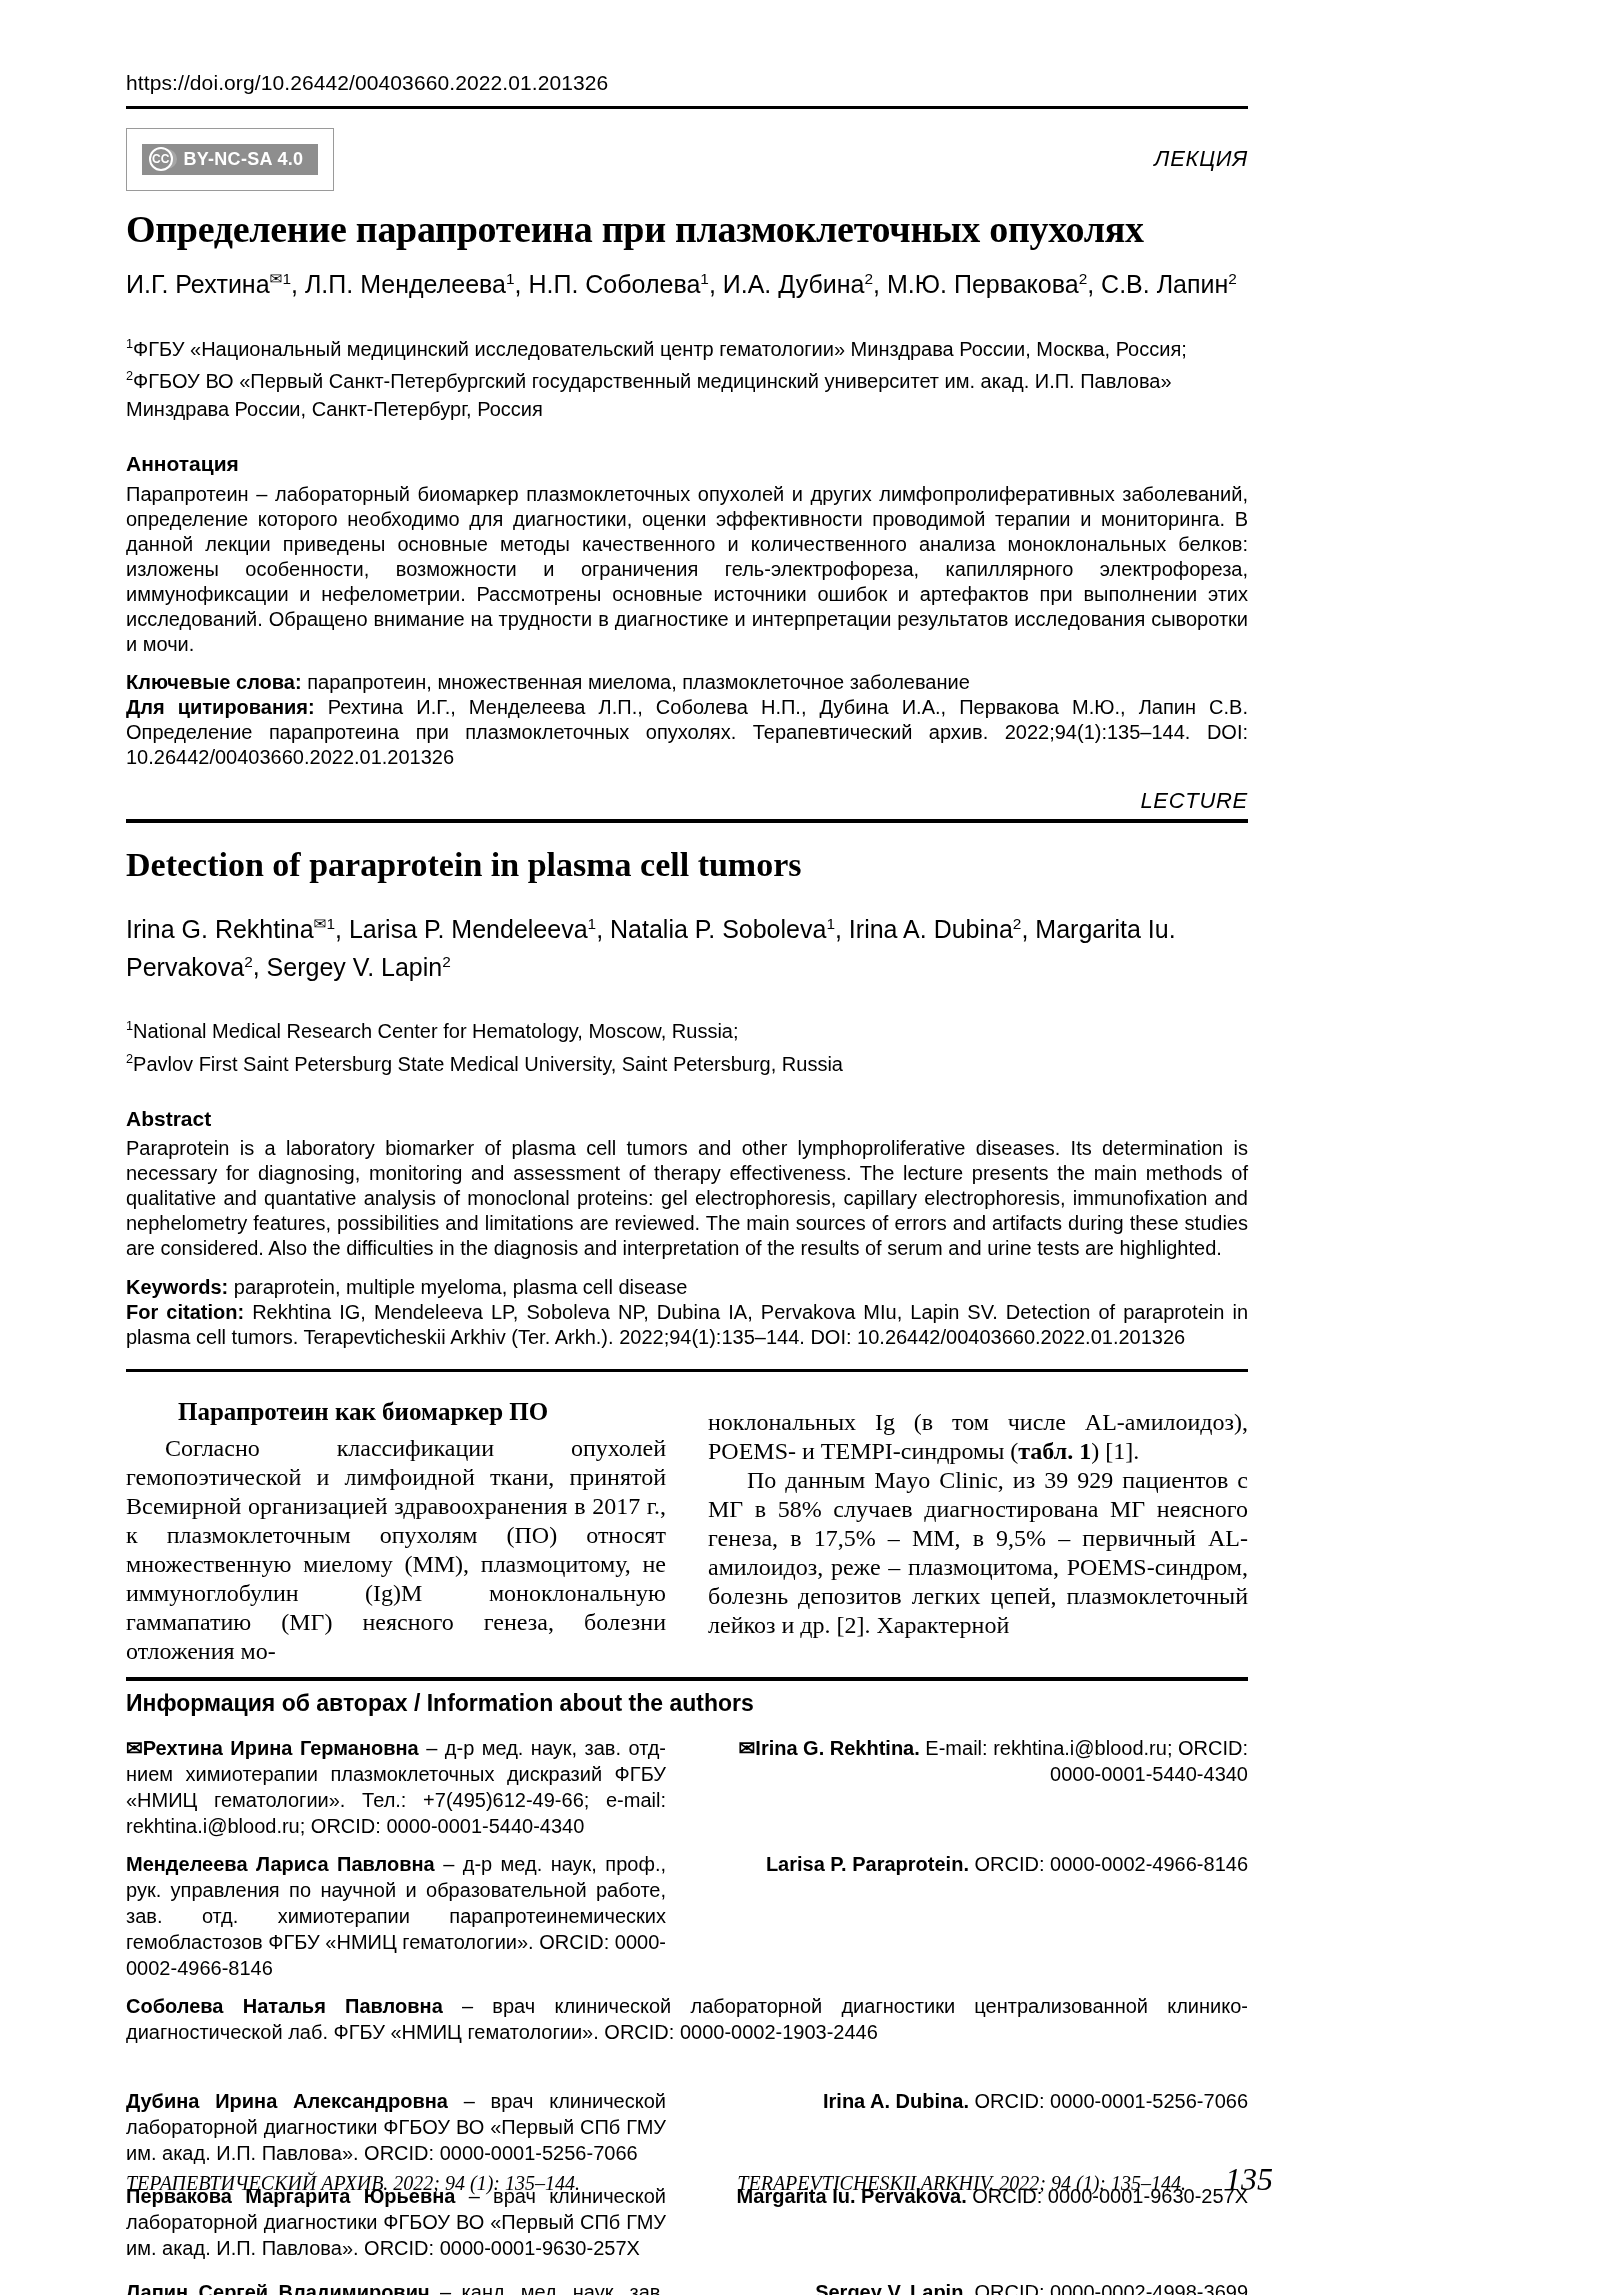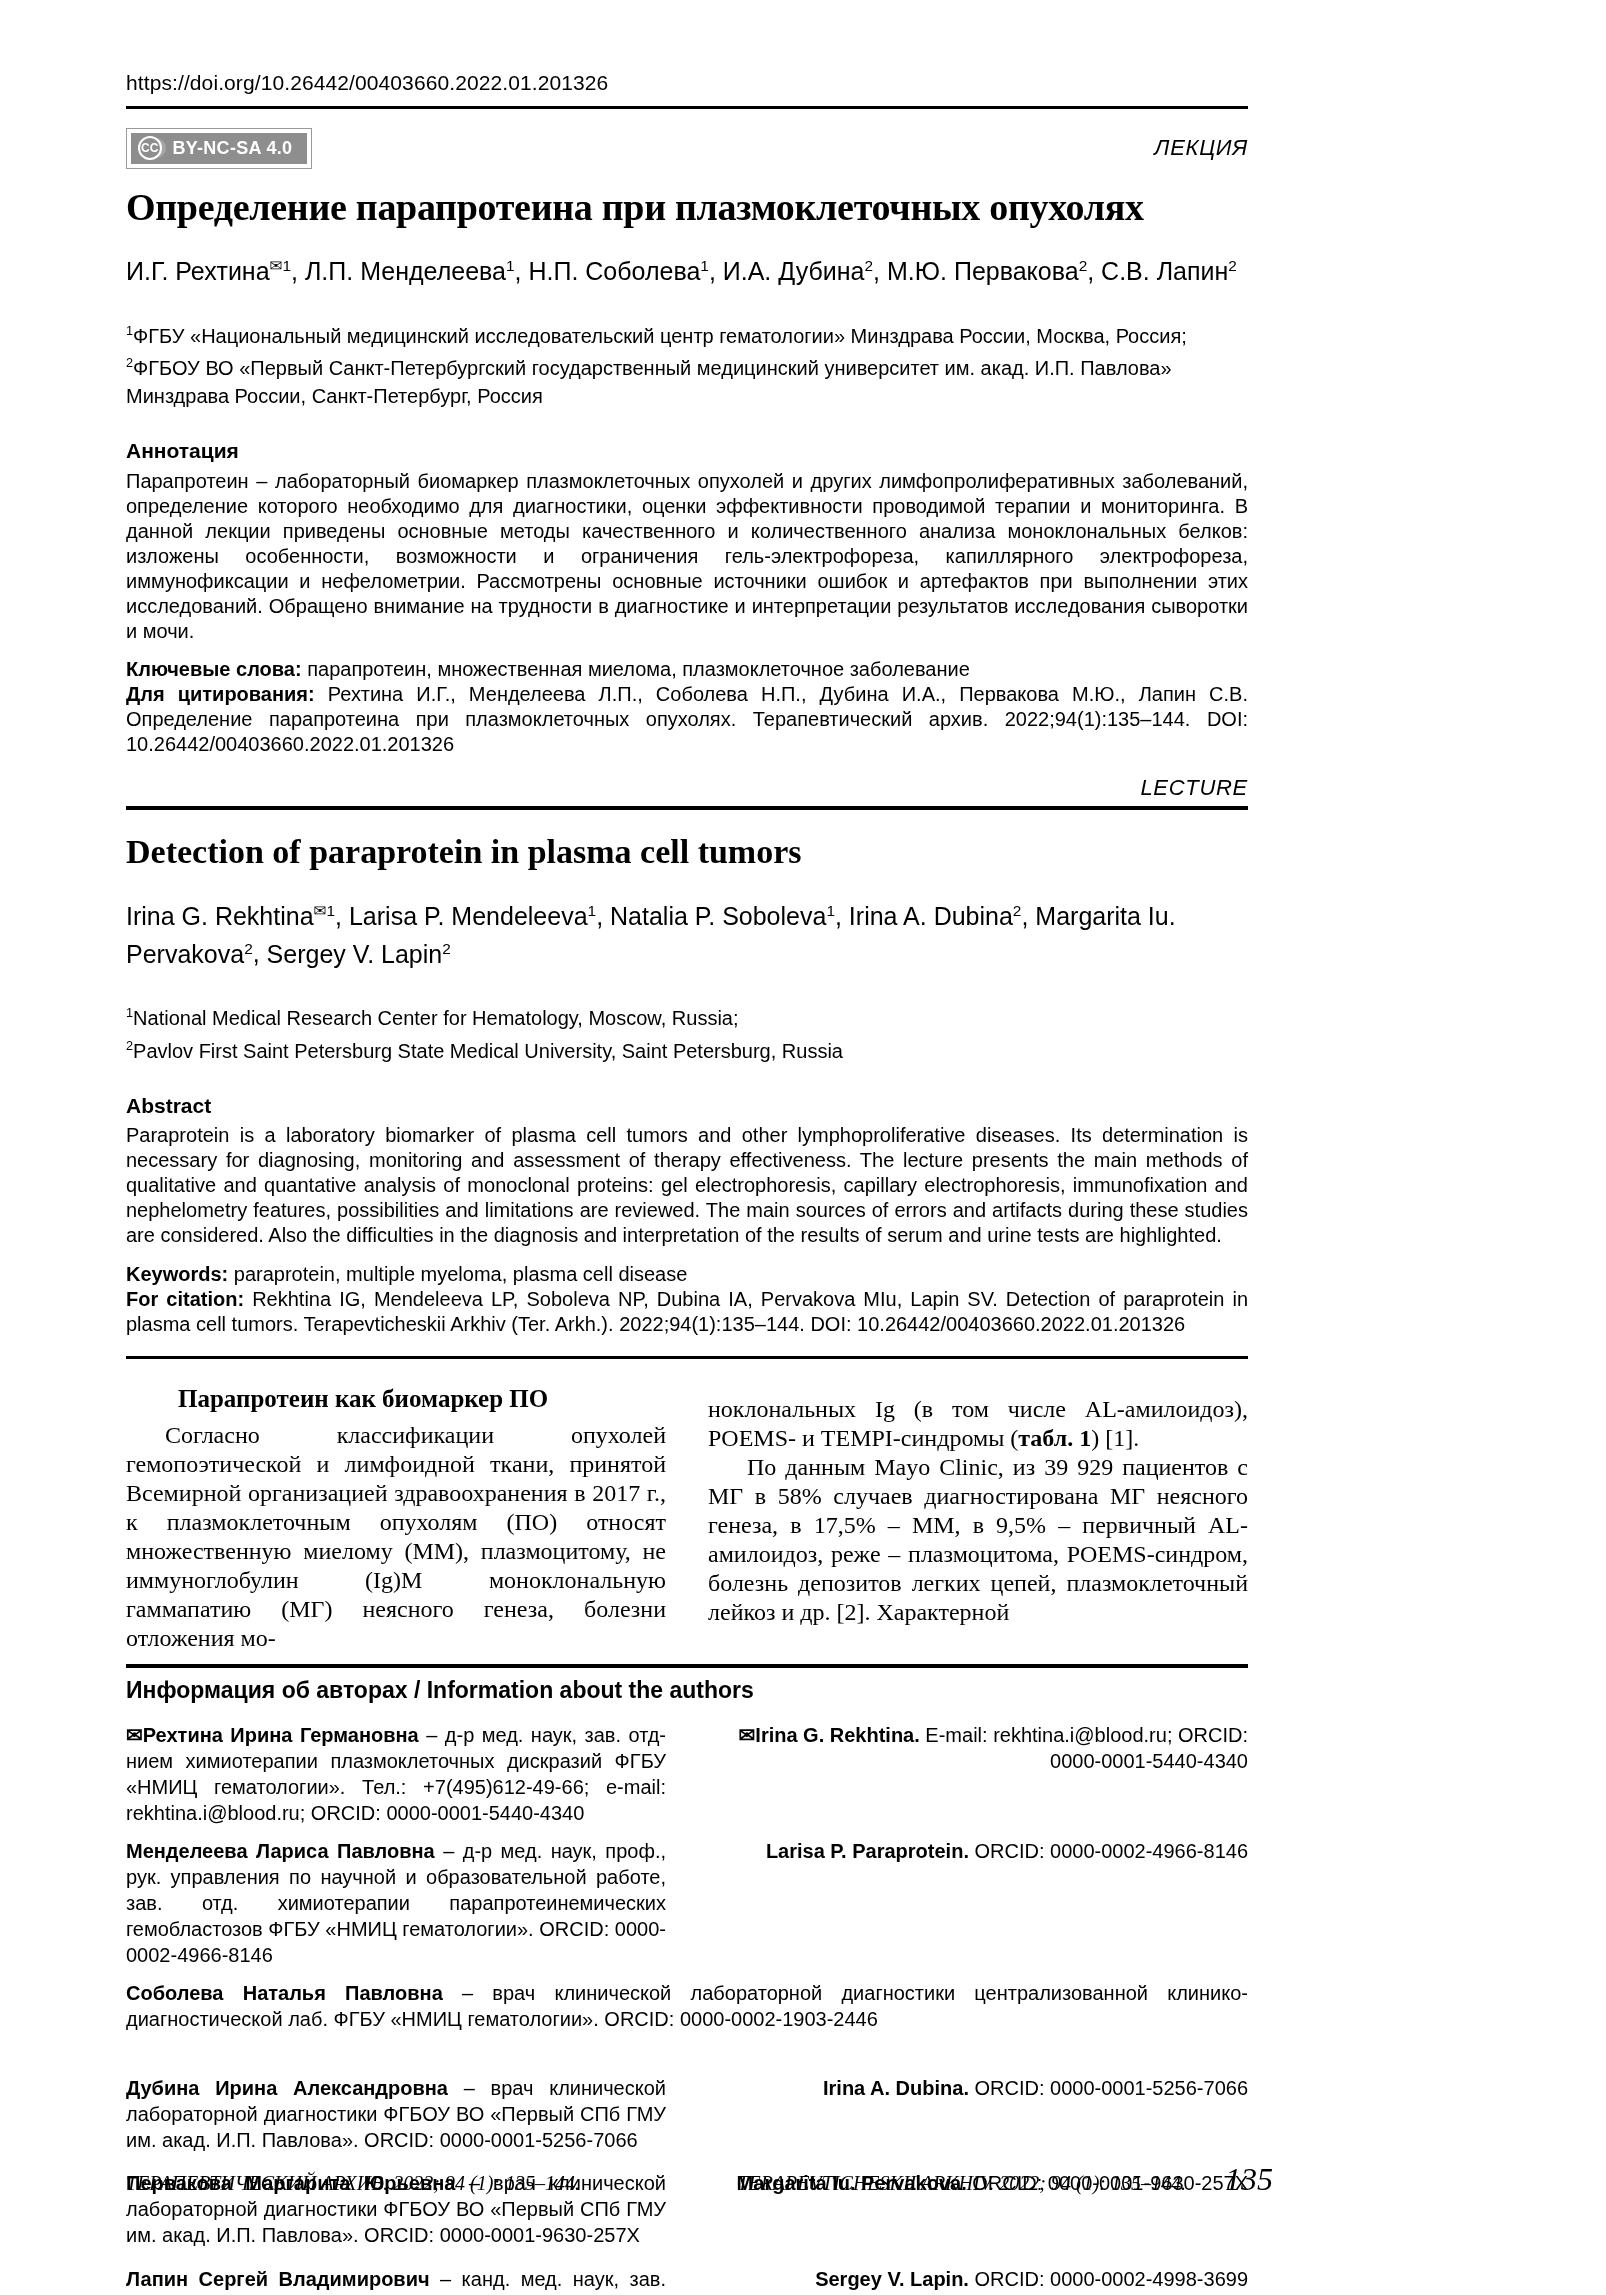--- a/index.html
+++ b/index.html
@@ -9,31 +9,31 @@
     background:#ffffff;color:#000;
     box-sizing:border-box;
     padding:0 126px;
     overflow:hidden;
     font-family:"Liberation Sans",sans-serif;
   }
   .doi{margin-top:71px;font-size:21px;letter-spacing:0.1px;}
   .rule{background:#000;border:0;}
   .rule-top{margin-top:10.7px;height:3.4px;}
   .badge-row{margin-top:19px;display:flex;justify-content:space-between;align-items:center;}
-  .cc-badge{display:inline-block;border:0.7px solid #9a9a9a;background:#fff;padding:4px;}
+  .cc-badge{display:inline-block;border:0.7px solid #9a9a9a;background:#fff;padding:15px;}
   .cc-inner{display:flex;align-items:center;gap:10.7px;background:#8e8e8e;padding:3.4px 14.7px 3.4px 6.7px;}
   .cc-icon{position:relative;width:24px;height:24px;flex:0 0 auto;}
   .cc-icon::before{content:"";position:absolute;left:8px;top:2px;width:20px;height:20px;border-radius:50%;background:#a6a6a6;}
   .cc-circle{position:absolute;left:0;top:0;width:20px;height:20px;border:2px solid #fff;border-radius:50%;
     display:flex;align-items:center;justify-content:center;color:#fff;font-weight:bold;font-size:12px;background:#8e8e8e;}
   .cc-text{color:#fff;font-weight:bold;font-size:18px;letter-spacing:0.3px;white-space:nowrap;}
   .section-label{font-style:italic;font-size:22px;letter-spacing:0.7px;}
   .title-ru{margin:17.4px 0 0 0;font-family:"Liberation Serif",serif;font-weight:bold;font-size:38px;line-height:1.12;letter-spacing:-0.3px;}
   .title-en{margin:23px 0 0 0;font-family:"Liberation Serif",serif;font-weight:bold;font-size:34px;line-height:1.12;}
-  .authors{margin-top:21px;font-size:25px;line-height:31px;}
+  .authors{margin-top:12px;font-size:25px;line-height:31px;}
   .authors sup{font-size:15.4px;}
   .affils{margin-top:29.5px;font-size:20px;line-height:28px;max-width:1333px;}
   .affils sup{font-size:12.7px;}
   .blk-h{margin-top:29.5px;font-weight:bold;font-size:21px;}
   .blk-p{margin-top:5.4px;font-size:20px;line-height:25px;text-align:justify;}
   .kw{margin-top:13.4px;font-size:20px;line-height:25px;text-align:justify;}
   .b{font-weight:bold;}
   .lecture-row{margin-top:17.4px;text-align:right;}
   .rule-mid{margin-top:5.4px;height:4px;}
   .rule-thin{margin-top:19px;height:2.7px;}

